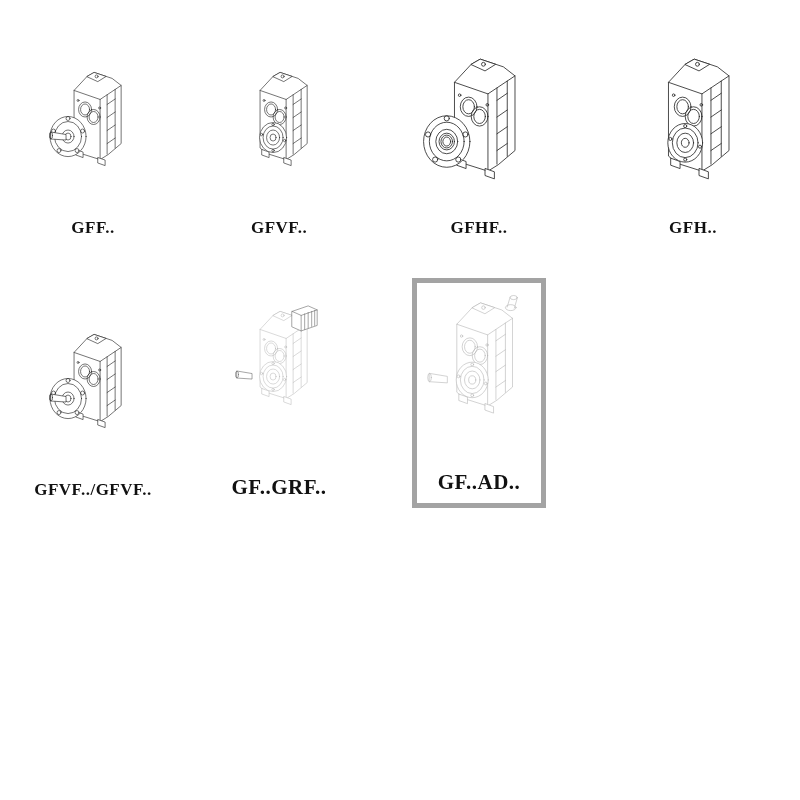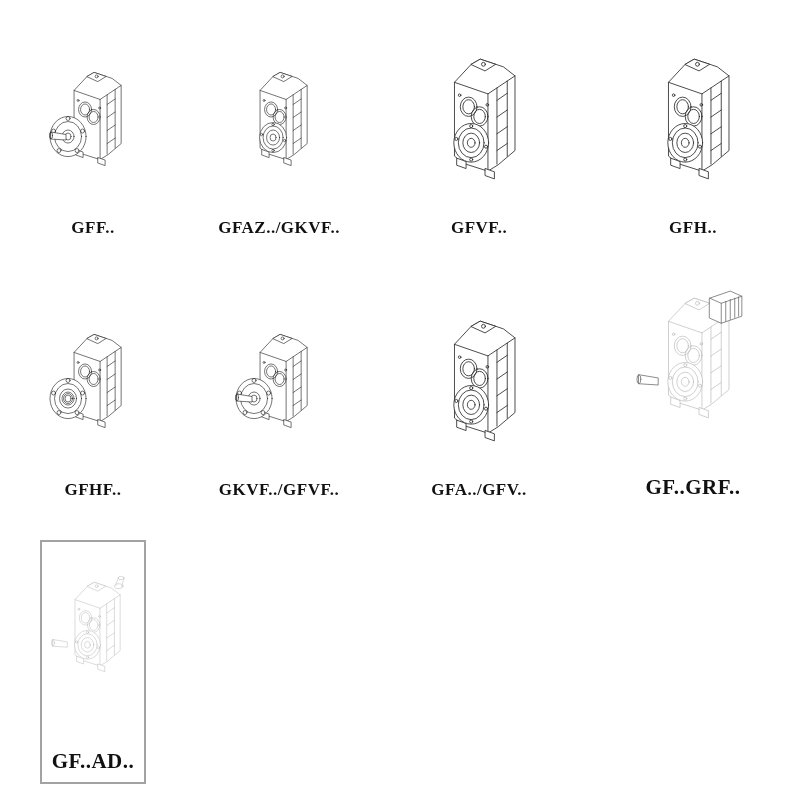--- a/index.html
+++ b/index.html
@@ -19,21 +19,21 @@
   .cell{
     display:flex;flex-direction:column;align-items:center;justify-content:flex-end;
     padding:6px 4px 8px 4px;box-sizing:border-box;min-width:0;min-height:0;
   }
   .cell svg.drawing{flex:1 1 auto;width:92%;min-height:0;}
   .caption{
     font-weight:bold;font-size:17px;color:#111;letter-spacing:.5px;
     text-align:center;white-space:nowrap;margin-top:2px;
   }
   .caption.big{font-size:21px;margin-top:43px;}
-  .cell.boxed{border:2px solid #a3a3a3;}
+  .cell.boxed{border:5px solid #a3a3a3;}
   
   use{fill:none;stroke-linejoin:round;stroke-linecap:round;}
   use.ink{stroke:var(--ink);stroke-width:1.3;}
   use.mid{stroke:var(--mid);stroke-width:1.2;}
   use.faint{stroke:var(--faint);stroke-width:1;}
   .defs-holder{position:absolute;width:0;height:0;overflow:hidden;}
 </style>
 </head>
 <body>
 
@@ -122,78 +122,62 @@
   <figure class="cell">
     <svg class="drawing" viewBox="0 0 180 230">
       <use href="#housing" class="ink"></use>
         <use href="#insp" class="ink"></use>
       <use href="#flange" class="ink"></use>
         <use href="#shaft" class="ink"></use>
     </svg>
     <figcaption class="caption">GFF..</figcaption>
   </figure>
 
-  <figure class="cell">
-    <svg class="drawing" viewBox="0 0 180 230">
-      <use href="#housing" class="ink"></use>
-        <use href="#insp" class="ink"></use>
-      <use href="#hollow" class="ink"></use>
-    </svg>
-    <figcaption class="caption">GFAZ../GKVF..</figcaption>
-  </figure>
 
   <figure class="cell">
     <svg class="drawing" viewBox="0 0 180 230">
       <use href="#housing" class="ink"></use>
         <use href="#insp" class="ink"></use>
       <use href="#hollow" class="ink"></use>
     </svg>
     <figcaption class="caption">GFVF..</figcaption>
   </figure>
 
   <figure class="cell">
     <svg class="drawing" viewBox="0 0 180 230">
       <use href="#housing" class="ink"></use>
         <use href="#insp" class="ink"></use>
-      <use href="#hollow" class="ink"></use>
+      <use href="#flange" class="ink"></use>
+        <use href="#rings" class="ink"></use>
     </svg>
-    <figcaption class="caption">GFH..</figcaption>
+    <figcaption class="caption">GFHF..</figcaption>
   </figure>
 
   <figure class="cell">
     <svg class="drawing" viewBox="0 0 180 230">
       <use href="#housing" class="ink"></use>
         <use href="#insp" class="ink"></use>
-      <use href="#flange" class="ink"></use>
-        <use href="#rings" class="ink"></use>
+      <use href="#hollow" class="ink"></use>
     </svg>
-    <figcaption class="caption">GFHF..</figcaption>
+    <figcaption class="caption">GFH..</figcaption>
   </figure>
 
 
 
 
   <figure class="cell">
     <svg class="drawing" viewBox="0 0 180 230">
       <use href="#housing" class="ink"></use>
         <use href="#insp" class="ink"></use>
       <use href="#flange" class="ink"></use>
         <use href="#shaft" class="ink"></use>
     </svg>
-    <figcaption class="caption">GKVF../GFVF..</figcaption>
+    <figcaption class="caption">GFVF../GFVF..</figcaption>
   </figure>
 
-  <figure class="cell">
-    <svg class="drawing" viewBox="0 0 180 230">
-      <use href="#housing" class="ink"></use>
-        <use href="#insp" class="ink"></use>
-      <use href="#hollow" class="ink"></use>
-    </svg>
-    <figcaption class="caption">GFA../GFV..</figcaption>
-  </figure>
 
   <figure class="cell">
     <svg class="drawing" viewBox="0 0 180 230">
       <use href="#housing" class="faint"></use>
         <use href="#insp" class="faint"></use>
       <use href="#hollow" class="faint"></use>
         <use href="#adapter" class="mid"></use>
       <use href="#shaft" class="mid"></use>
     </svg>
     <figcaption class="caption big">GF..GRF..</figcaption>

